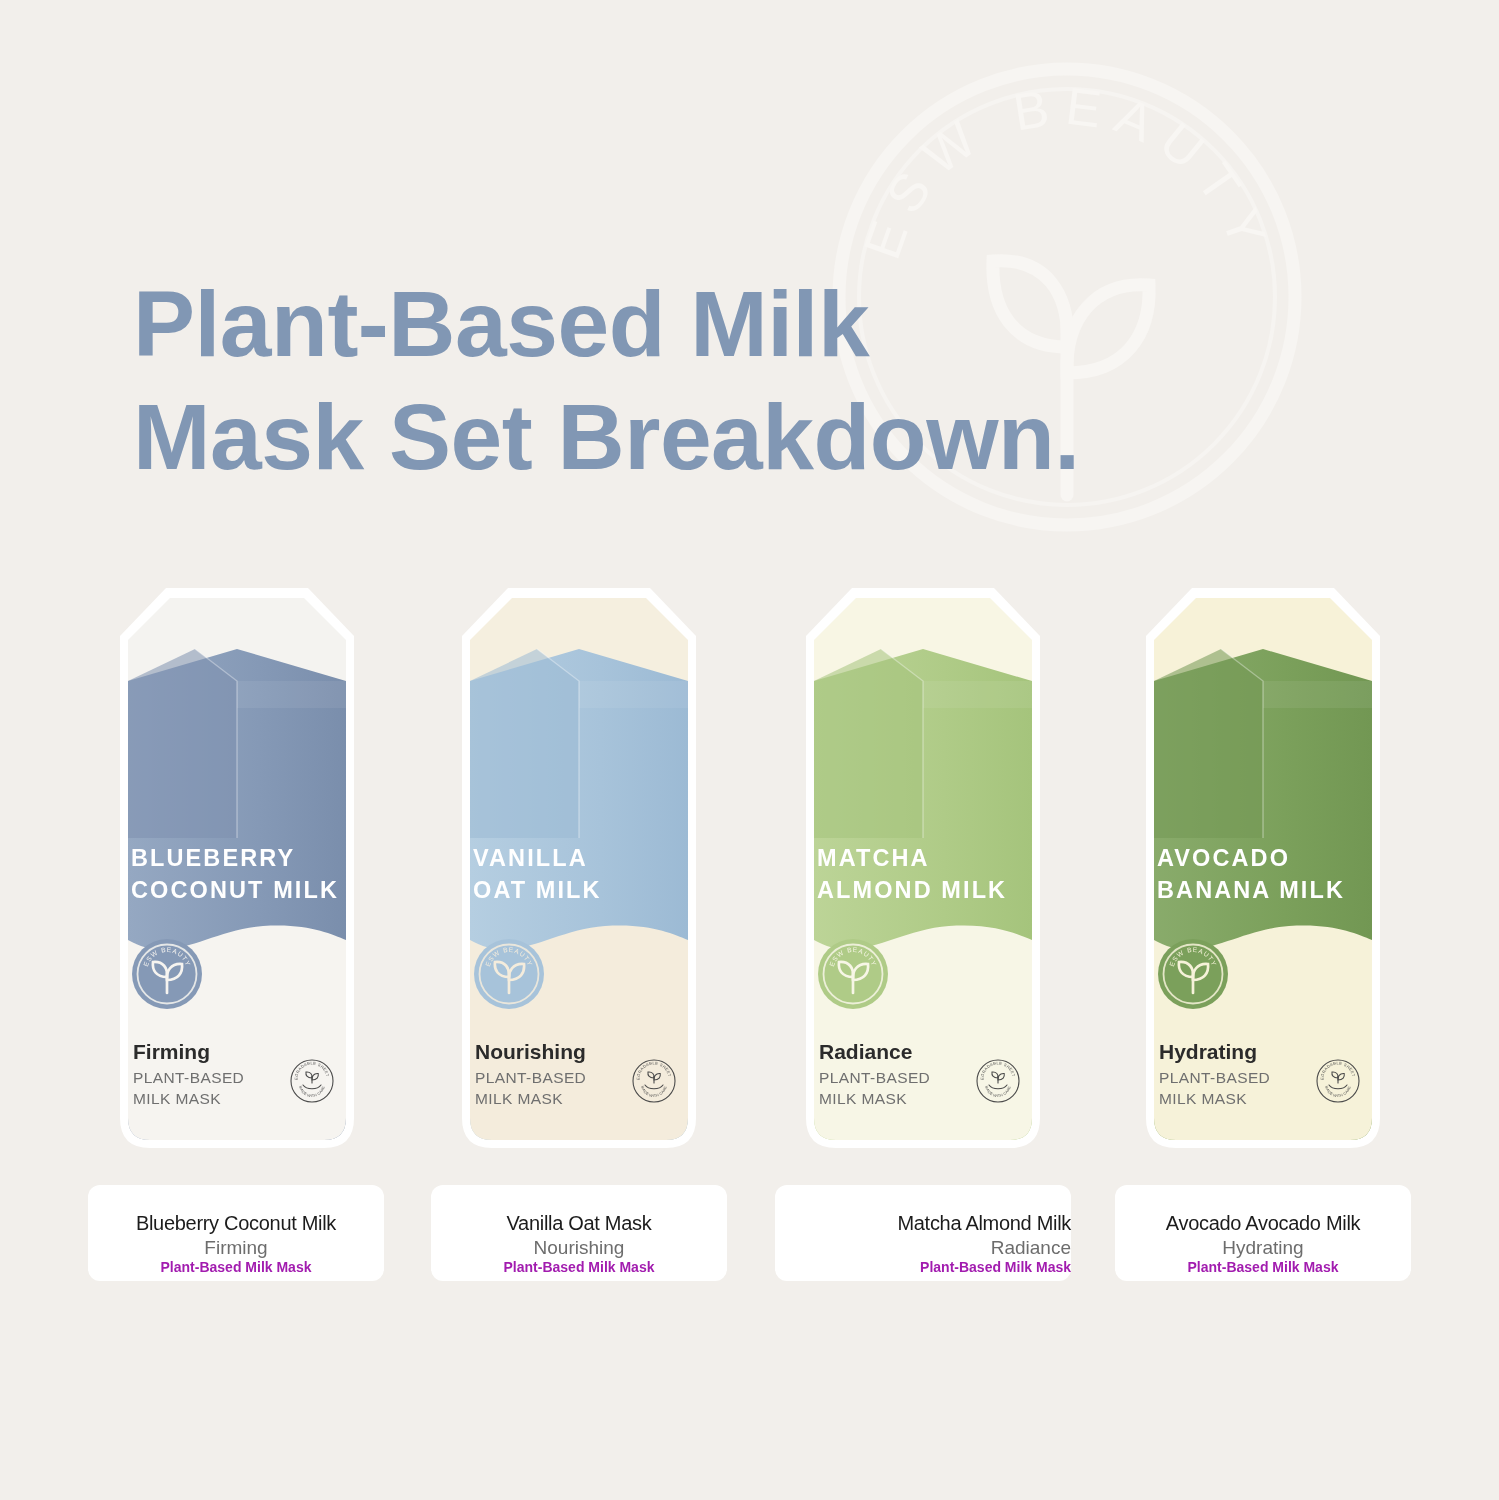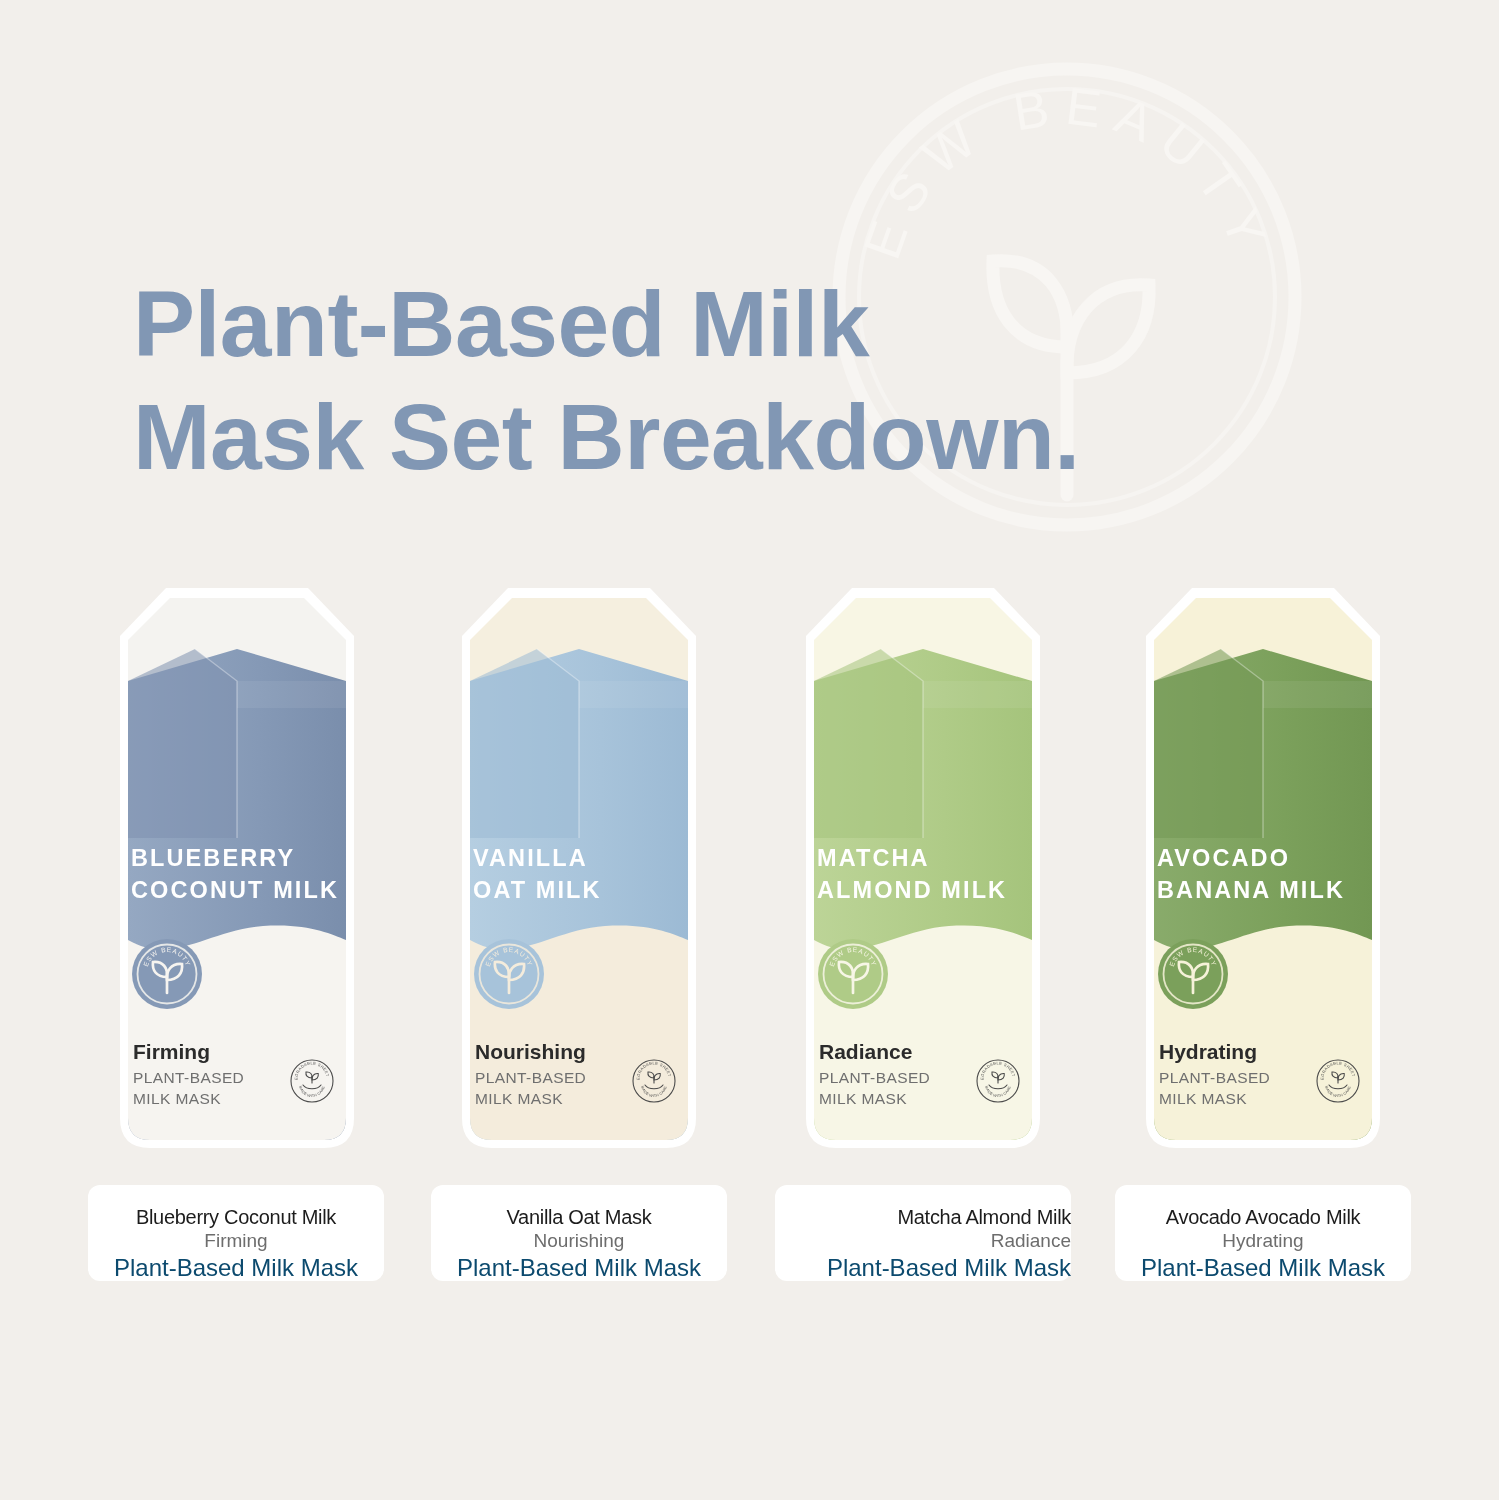--- a/index.html
+++ b/index.html
@@ -79,23 +79,23 @@
     line-height:1.22;
     margin-top:20px;
   }
   .cap-benefit{
     font-size:19px;
     font-weight:400;
     color:#6d6d6d;
     line-height:1.25;
   }
   .cap-sub{
-    font-size:24px;
-    font-weight:400;
-    color:#0c4a6e;
+    font-size:14px;
+    font-weight:700;
+    color:#a21caf;
     line-height:1.25;
   }
 </style>
 </head>
 <body style="background: rgb(242, 239, 235);">
 
 <div id="stage" style="background: rgb(242, 239, 235);">
 
   <svg id="watermark" viewBox="0 0 545 545" xmlns="http://www.w3.org/2000/svg">
     <defs>

